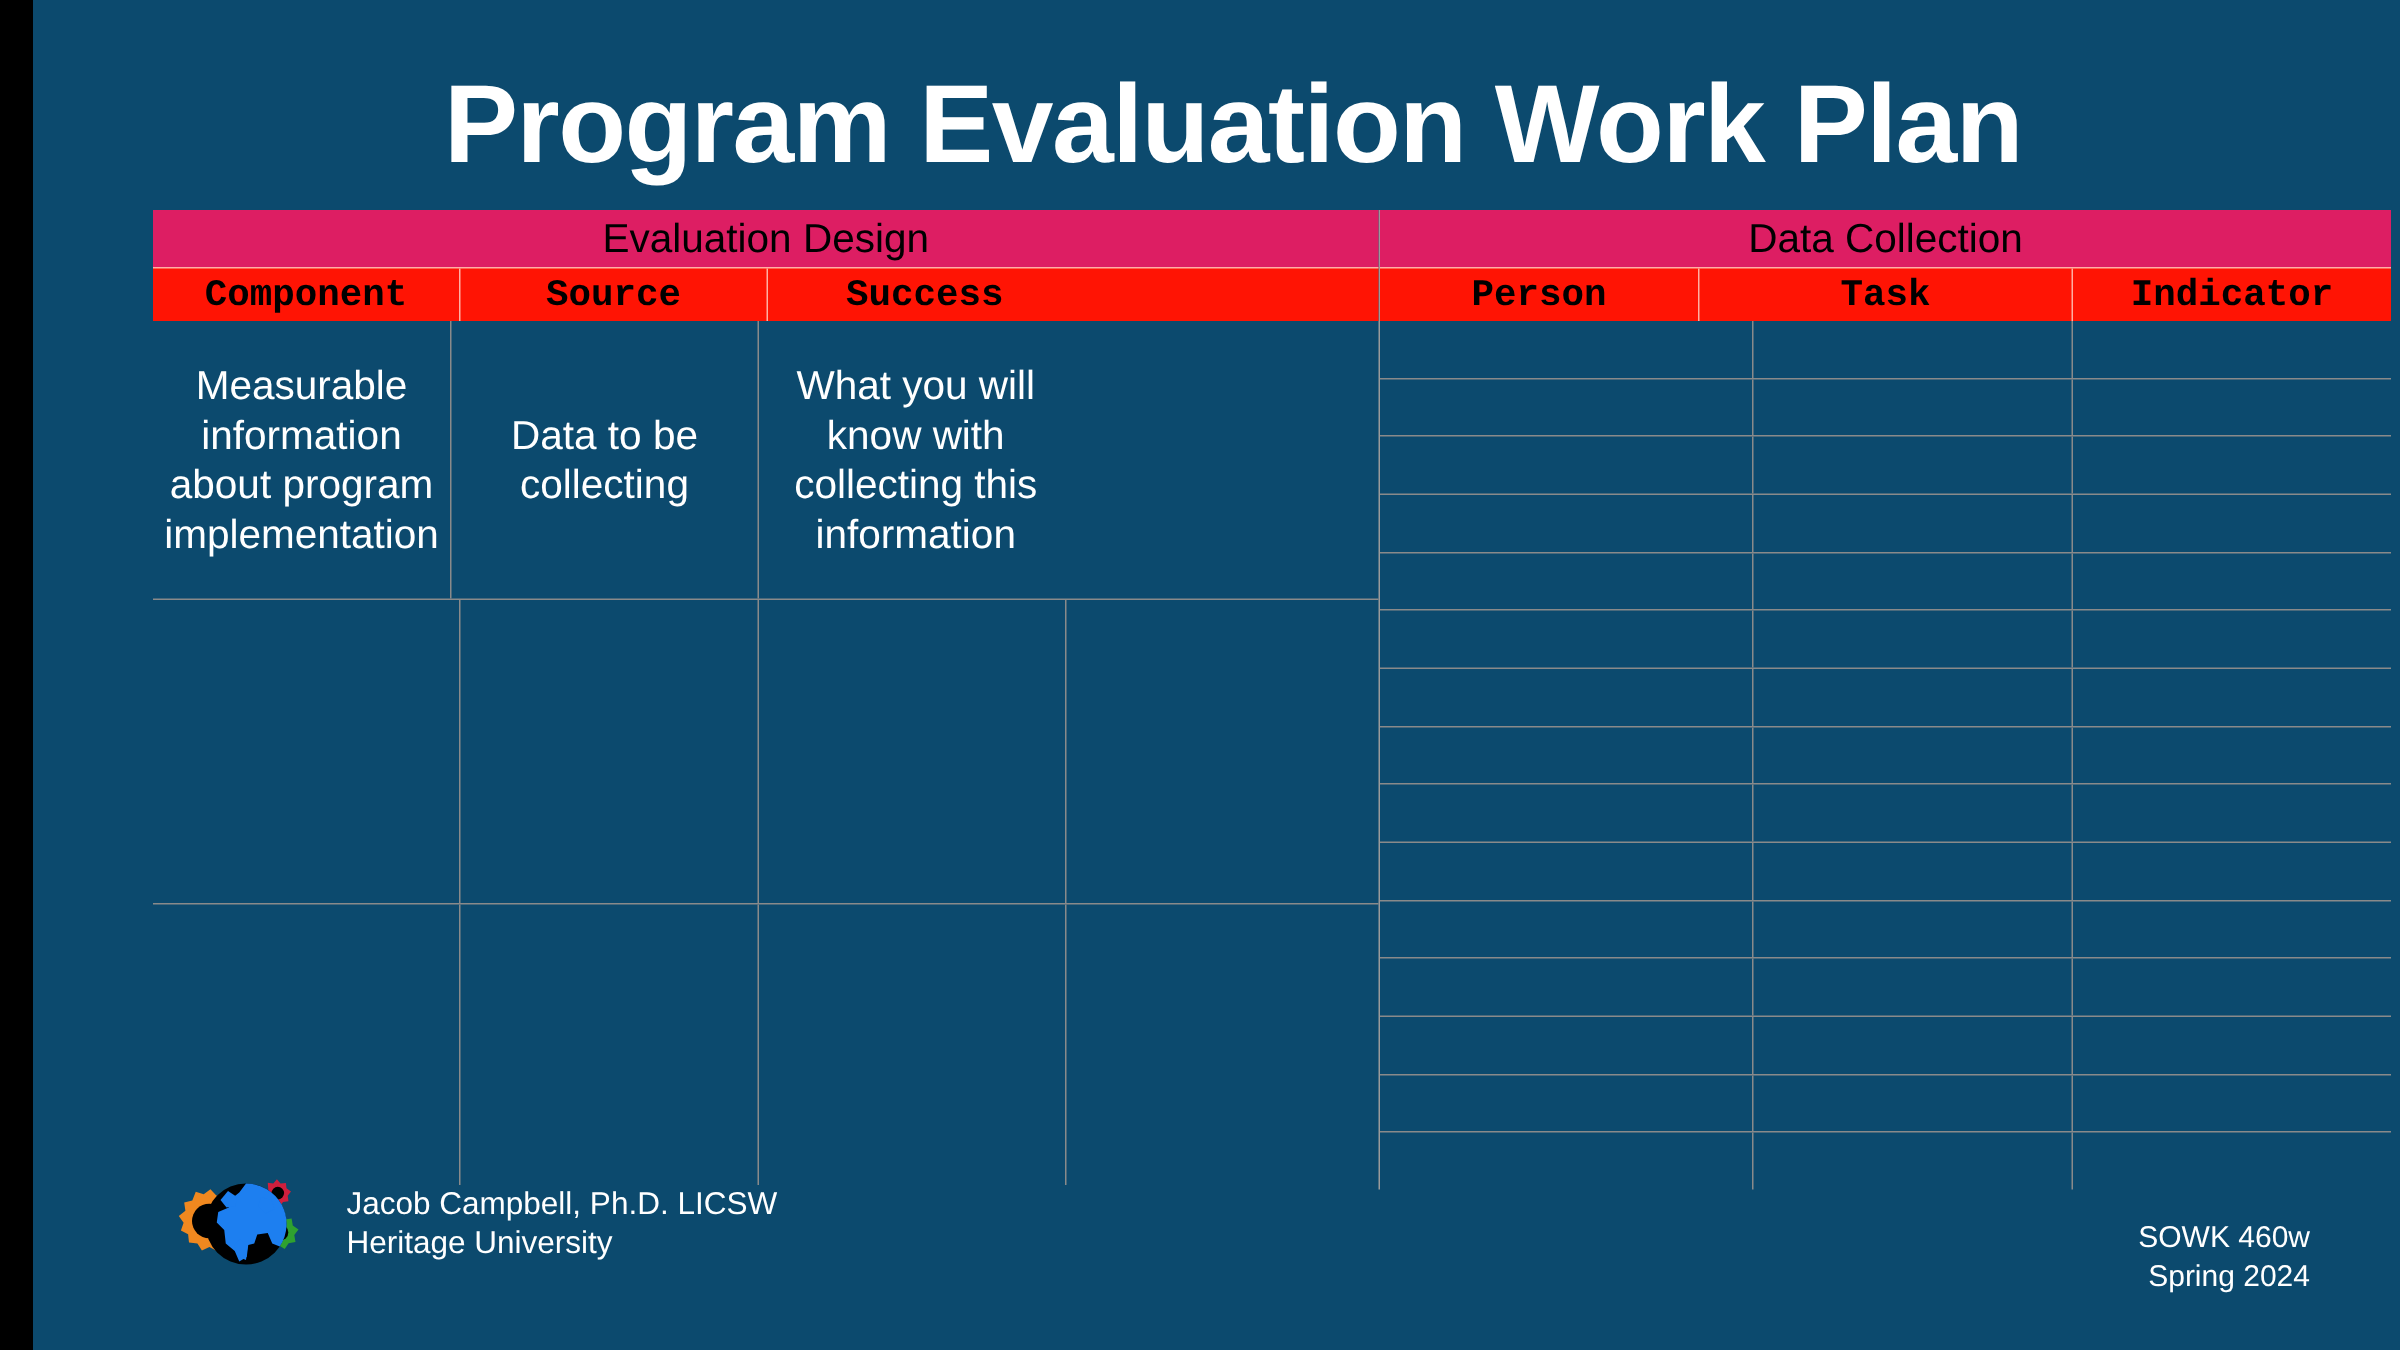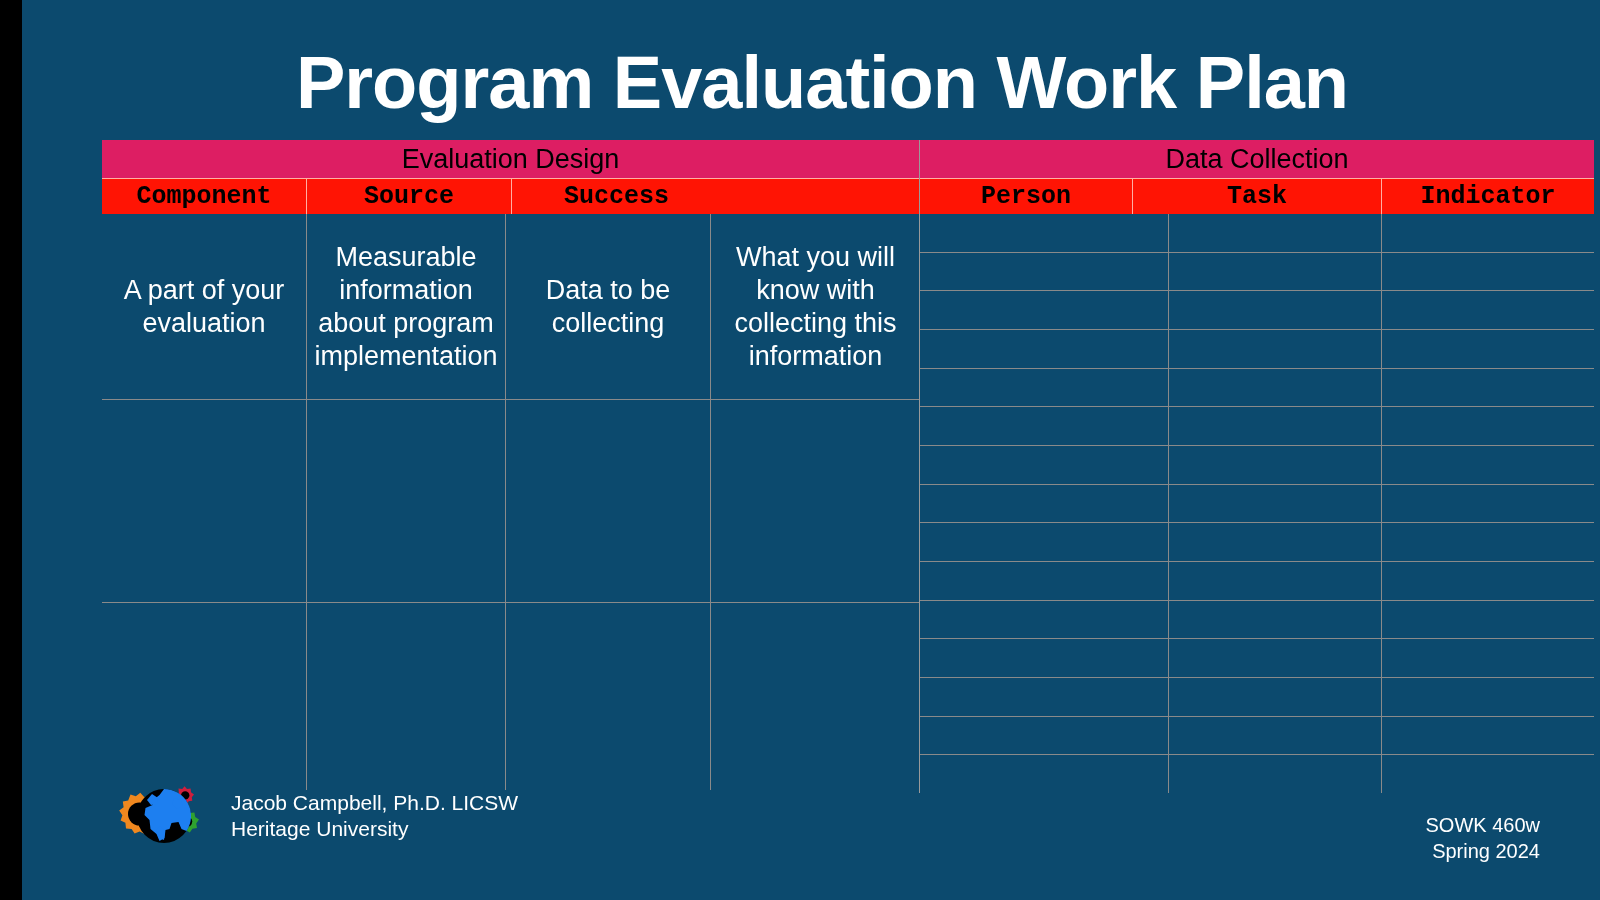--- a/index.html
+++ b/index.html
@@ -175,21 +175,20 @@
 
       <div class="subhead-row left-sub">
         <div class="subhead c-component">Component</div>
         <div class="subhead c-source">Source</div>
         <div class="subhead c-success">Success</div>
       </div>
 
       <div class="body-left">
 
         <div class="big-row r1">
-          <div class="cell c-component">A part of your evaluation</div>
           <div class="cell c-indicator">Measurable information about program implementation</div>
           <div class="cell c-source">Data to be collecting</div>
           <div class="cell c-success">What you will know with collecting this information</div>
         </div>
 
         <div class="big-row r2">
           <div class="cell c-component"></div>
           <div class="cell c-indicator"></div>
           <div class="cell c-source"></div>
           <div class="cell c-success"></div>

